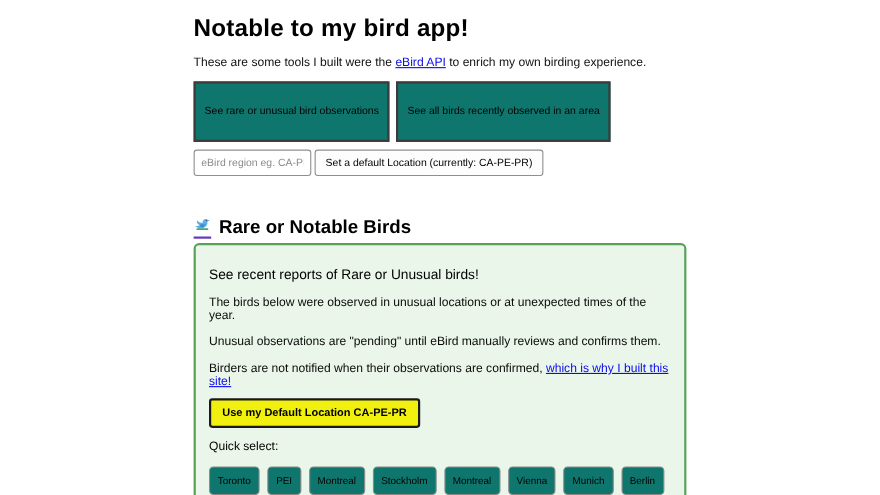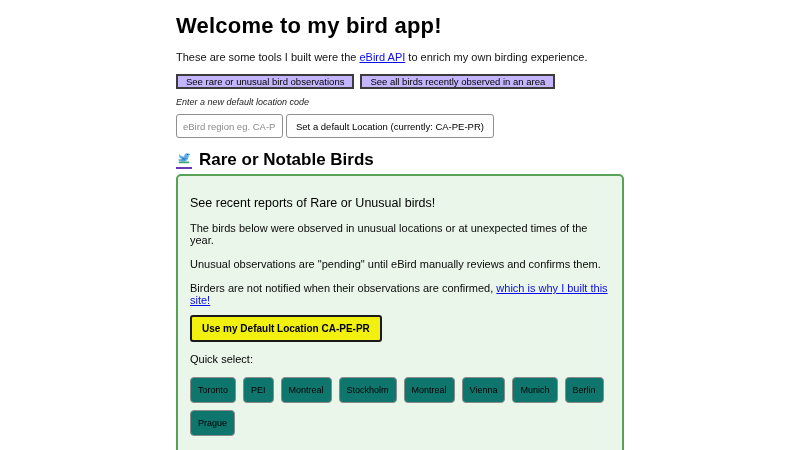--- a/index.html
+++ b/index.html
@@ -29,26 +29,26 @@
     color: #0b0bee;
     text-decoration: underline;
     cursor: pointer;
   }
   .toolbar {
     margin-top: 11px;
     display: flex;
     gap: 6px;
   }
   .tool-btn {
-    background: #c4b5fd;
+    background: #0f766e;
     border: 2px solid #3c3c3c;
     font-family: "Liberation Sans", sans-serif;
     font-size: 9.5px;
     color: #000;
-    padding: 0 8px;
+    padding: 20px 8px;
     cursor: pointer;
     white-space: nowrap;
   }
   p.hint {
     margin-top: 8px;
     font-size: 9px;
     font-style: italic;
     color: #222;
   }
   .default-loc-row {
@@ -75,25 +75,24 @@
     border: 1px solid #8f8f8f;
     border-radius: 3px;
     font-family: "Liberation Sans", sans-serif;
     font-size: 9.5px;
     color: #000;
     padding: 0 9px;
     cursor: pointer;
     white-space: nowrap;
   }
   h2.section-title {
-    margin-top: 12px;
+    margin-top: 37px;
     font-size: 17px;
     font-weight: bold;
     display: flex;
-    align-items: center;
     gap: 7px;
   }
   .bird-link {
     display: inline-block;
     line-height: 0;
     border-bottom: 2px solid #6639b7;
     padding-bottom: 1px;
     cursor: pointer;
   }
   .rare-box {
@@ -147,33 +146,32 @@
     padding: 7px 7px;
     cursor: pointer;
     white-space: nowrap;
   }
 </style>
 </head>
 <body>
 
 <div class="container">
 
-  <h1 class="page-title">Welcome to my bird app!</h1>
+  <h1 class="page-title">Notable to my bird app!</h1>
 
   <p class="intro"><span>These are some tools I built were the </span><a class="text-link">eBird API</a><span> to enrich my own birding experience.</span></p>
 
   <div class="toolbar">
 
       <button class="tool-btn">See rare or unusual bird observations</button>
 
       <button class="tool-btn">See all birds recently observed in an area</button>
 
     </div>
 
-  <p class="hint">Enter a new default location code</p>
 
   <div class="default-loc-row">
     <input class="region-input" type="text" placeholder="eBird region eg. CA-PE-PR" style="">
     <button class="default-btn">Set a default Location (currently: CA-PE-PR)</button>
   </div>
 
   <h2 class="section-title">
     <a class="bird-link">
       <svg width="16" height="15" viewBox="0 0 16 15">
         <path d="M12.2 2.6 L14.6 3.4 L12.6 4.4 C12.9 7.2 11.2 10.2 7.4 10.6 C5 10.8 3 10 1.6 8.4 C3.2 8.8 4.6 8.4 5.4 7.6 C3.4 6.8 2.6 5 3 3.2 C4.4 4.8 6.2 5.6 8.2 5.6 C8 3.8 9.4 2.2 11 2.2 C11.5 2.2 11.9 2.3 12.2 2.6 Z" fill="#5dadec"></path>

